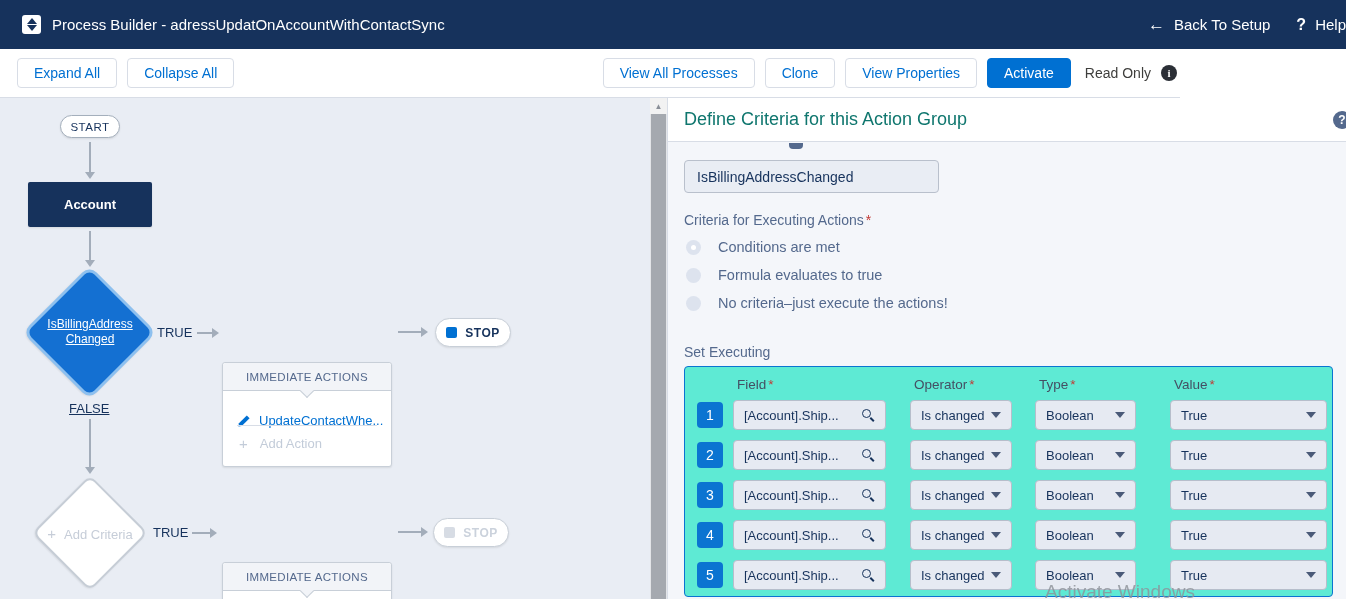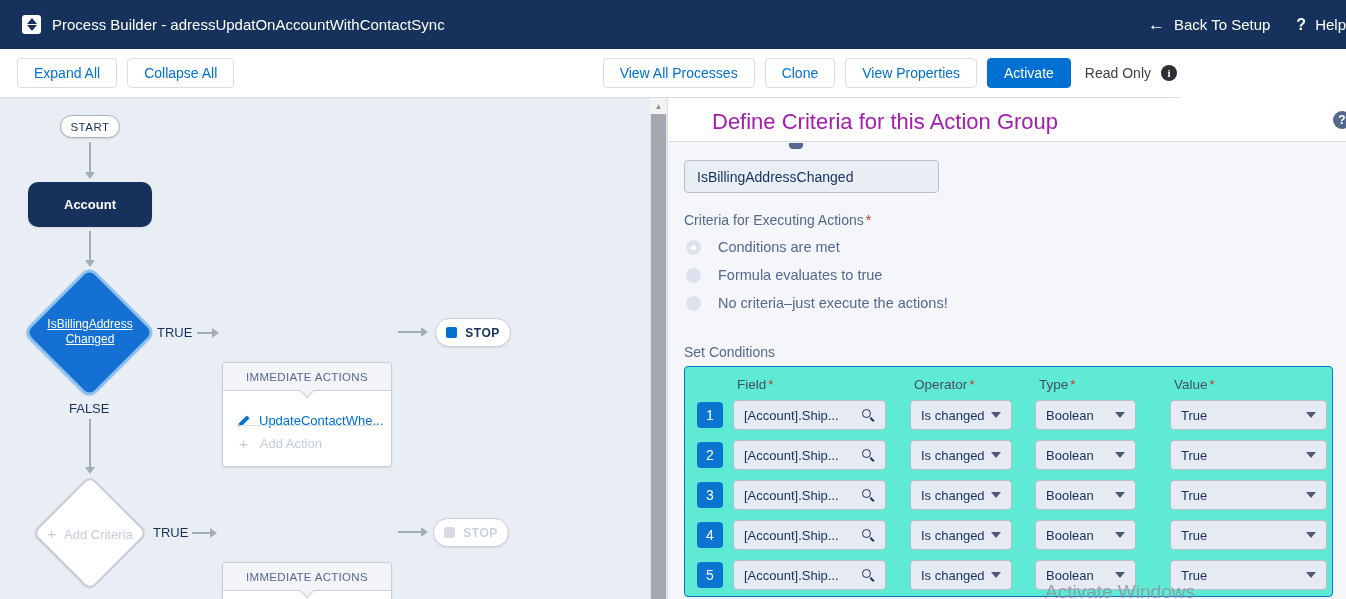--- a/index.html
+++ b/index.html
@@ -44,21 +44,21 @@
   .vscroll { position:absolute; right:0; top:0; width:17px; height:501px; background:#e3e5e8; }
   .vscroll .arrow { position:absolute; top:0; left:0; width:17px; height:16px; background:#f2f2f2;
                     color:#8a8f98; font-size:8px; display:flex; align-items:center; justify-content:center; }
   .vscroll .thumb { position:absolute; top:16px; bottom:0; left:1px; width:15px; background:#a5a9af; }
 
   .node-shadow { box-shadow:0 1px 2px rgba(0,0,0,.09); }
   .start-pill { position:absolute; left:60px; top:17px; width:60px; height:23px; background:#fff;
                 border:1.5px solid #a4afbc; border-radius:12px; color:#16325c; font-size:11.5px;
                 letter-spacing:.5px; display:flex; align-items:center; justify-content:center; }
   .acct-box { position:absolute; left:28px; top:84px; width:124px; height:45px; background:#16325c;
-              border-radius:10px; color:#fff; font-size:13px; font-weight:700;
+              border-radius:2px; color:#fff; font-size:13px; font-weight:700;
               display:flex; align-items:center; justify-content:center; cursor:pointer; }
 
   .varrow { position:absolute; width:2px; background:#a3adba; }
   .varrow::after { content:""; position:absolute; left:-4px; bottom:-7px; width:0; height:0;
                    border-left:5px solid transparent; border-right:5px solid transparent;
                    border-top:7px solid #a3adba; }
   .harrow { position:absolute; height:2px; background:#a3adba; }
   .harrow::after { content:""; position:absolute; right:-7px; top:-4px; width:0; height:0;
                    border-top:5px solid transparent; border-bottom:5px solid transparent;
                    border-left:7px solid #a3adba; }
@@ -95,21 +95,21 @@
   .stop-sq { width:11px; height:11px; border-radius:2px; background:#0070d2; }
   .stop-txt { font-size:12px; font-weight:700; letter-spacing:.5px; color:#16325c; }
   .stop-pill.faded .stop-sq { background:#d7dce4; }
   .stop-pill.faded .stop-txt { color:#cbd2dc; }
 
   
   .panel { position:absolute; left:667px; top:98px; width:679px; height:501px; background:#f4f6fa;
            border-left:1px solid #d8dde6; overflow:hidden; }
   .panel-titlebar { position:absolute; left:0; top:0; width:679px; height:44px; background:#fff;
            border-bottom:1px solid #d8dde6; }
-  .panel-title { position:absolute; left:16px; top:11px; font-size:22px; color:#a21caf;margin-left:28px; }
+  .panel-title { position:absolute; left:16px; top:11px; font-size:18px; color:#0f766e; }
   .help-ic { position:absolute; right:-4px; top:13px; width:18px; height:18px; border-radius:50%;
              background:#54698d; color:#fff; font-size:12px; font-weight:700;
              display:flex; align-items:center; justify-content:center; cursor:pointer; }
   .clipped-mark { position:absolute; left:121px; top:45px; width:14px; height:6px; background:#54698d;
              border-radius:0 0 4px 4px; }
 
   .name-input { position:absolute; left:16px; top:62px; width:255px; height:33px; background:#e9edf4;
                 border:1px solid #b9c0cc; border-radius:4px; color:#16325c; font-size:14px;
                 padding:0 12px; font-family:inherit; }
   .fld-label { position:absolute; font-size:14px; color:#54698d; }
@@ -214,21 +214,21 @@
         <span>Add Action</span>
       </div>
     </div>
 
     <div class="harrow" style="left:398px; top:233px; width:23px;"></div>
     <div class="stop-pill node-shadow" style="left:435px; top:220px;">
       <span class="stop-sq"></span>
       <span class="stop-txt">STOP</span>
     </div>
 
-    <div class="cond-tag" style="left:69px; top:303px;">FALSE</div>
+    <div class="cond-tag" style="left:69px; top:303px;text-decoration:underline;">FALSE</div>
     <div class="varrow" style="left:89px; top:321px; height:48px;"></div>
 
     <div class="diamond-white node-shadow"></div>
     <div class="diamond-white-label">
       <span class="plus">+</span>
       <span>Add Criteria</span>
     </div>
 
     <div class="cond-tag" style="left:153px; top:427px;">TRUE</div>
     <div class="harrow" style="left:192px; top:434px; width:18px;"></div>
@@ -277,21 +277,21 @@
     </div>
     <div class="radio-row" style="top:169px;">
       <span class="radio"></span>
       <span class="radio-label">Formula evaluates to true</span>
     </div>
     <div class="radio-row" style="top:197px;">
       <span class="radio"></span>
       <span class="radio-label">No criteria–just execute the actions!</span>
     </div>
 
-    <div class="fld-label" style="left:16px; top:246px;">Set Conditions</div>
+    <div class="fld-label" style="left:16px; top:246px;">Set Executing</div>
 
     <div class="cond-box">
       <div class="col-hd" style="left:52px;">
         <span>Field</span><span class="req">*</span>
       </div>
       <div class="col-hd" style="left:229px;">
         <span>Operator</span><span class="req">*</span>
       </div>
       <div class="col-hd" style="left:354px;">
         <span>Type</span><span class="req">*</span>

